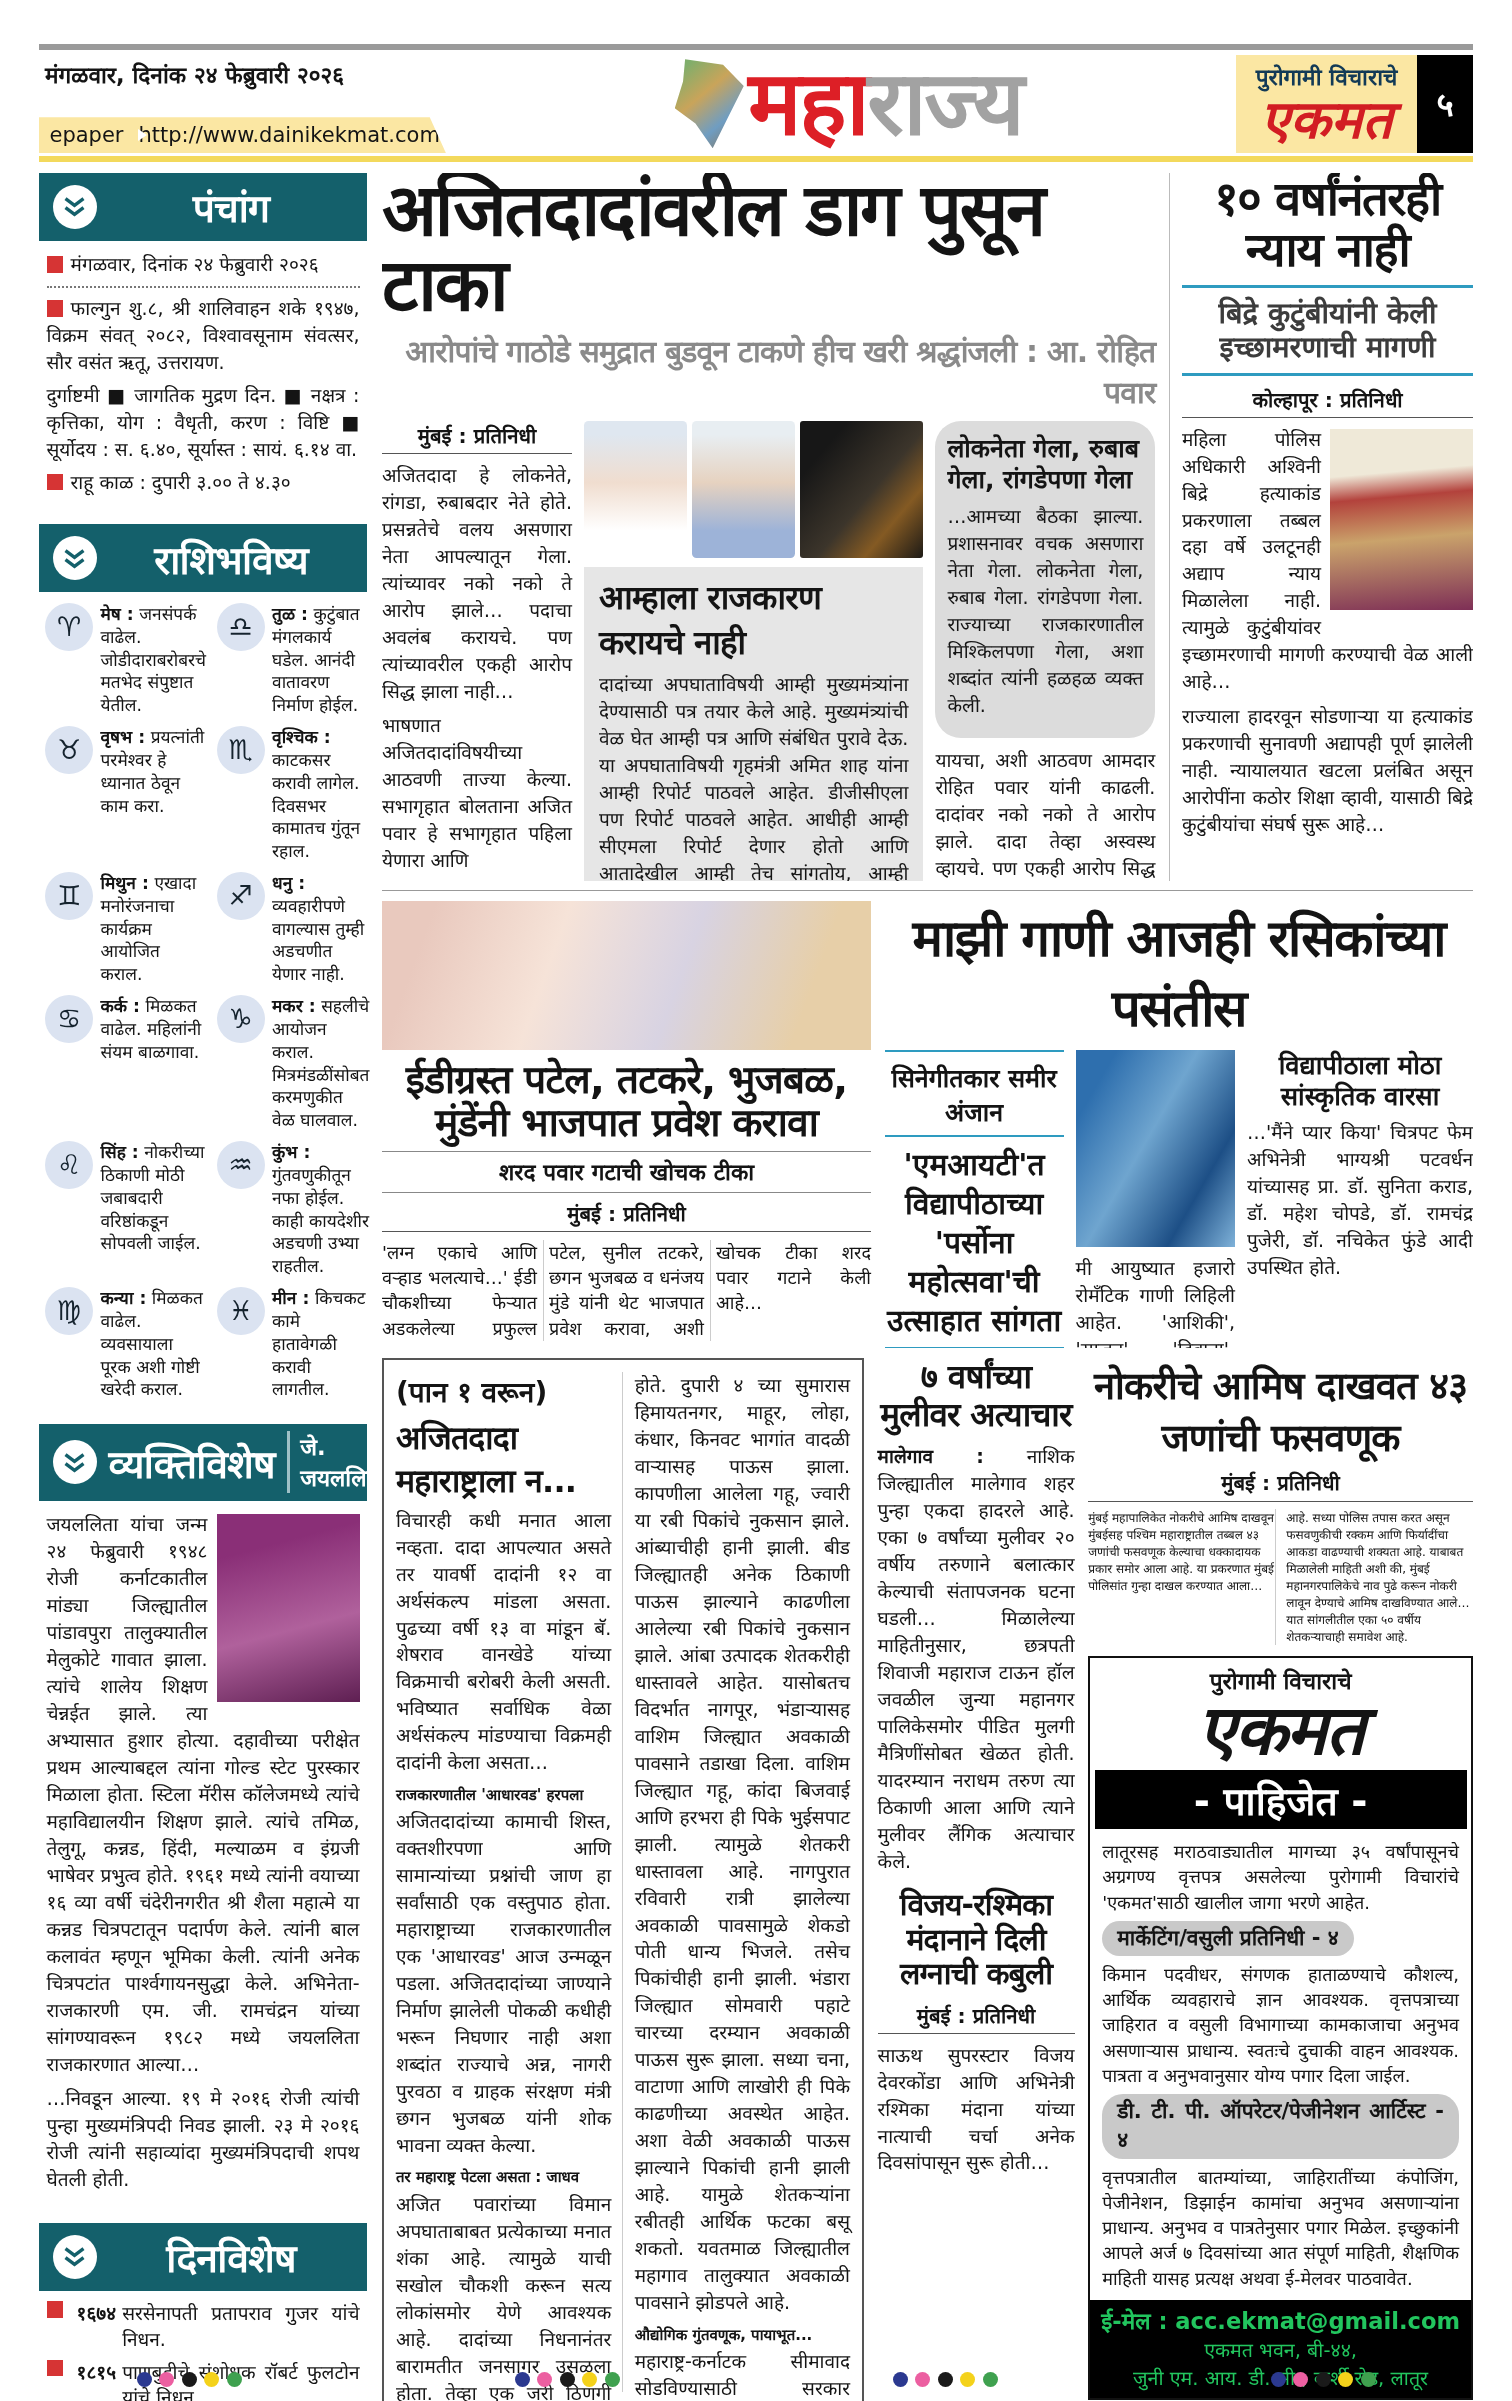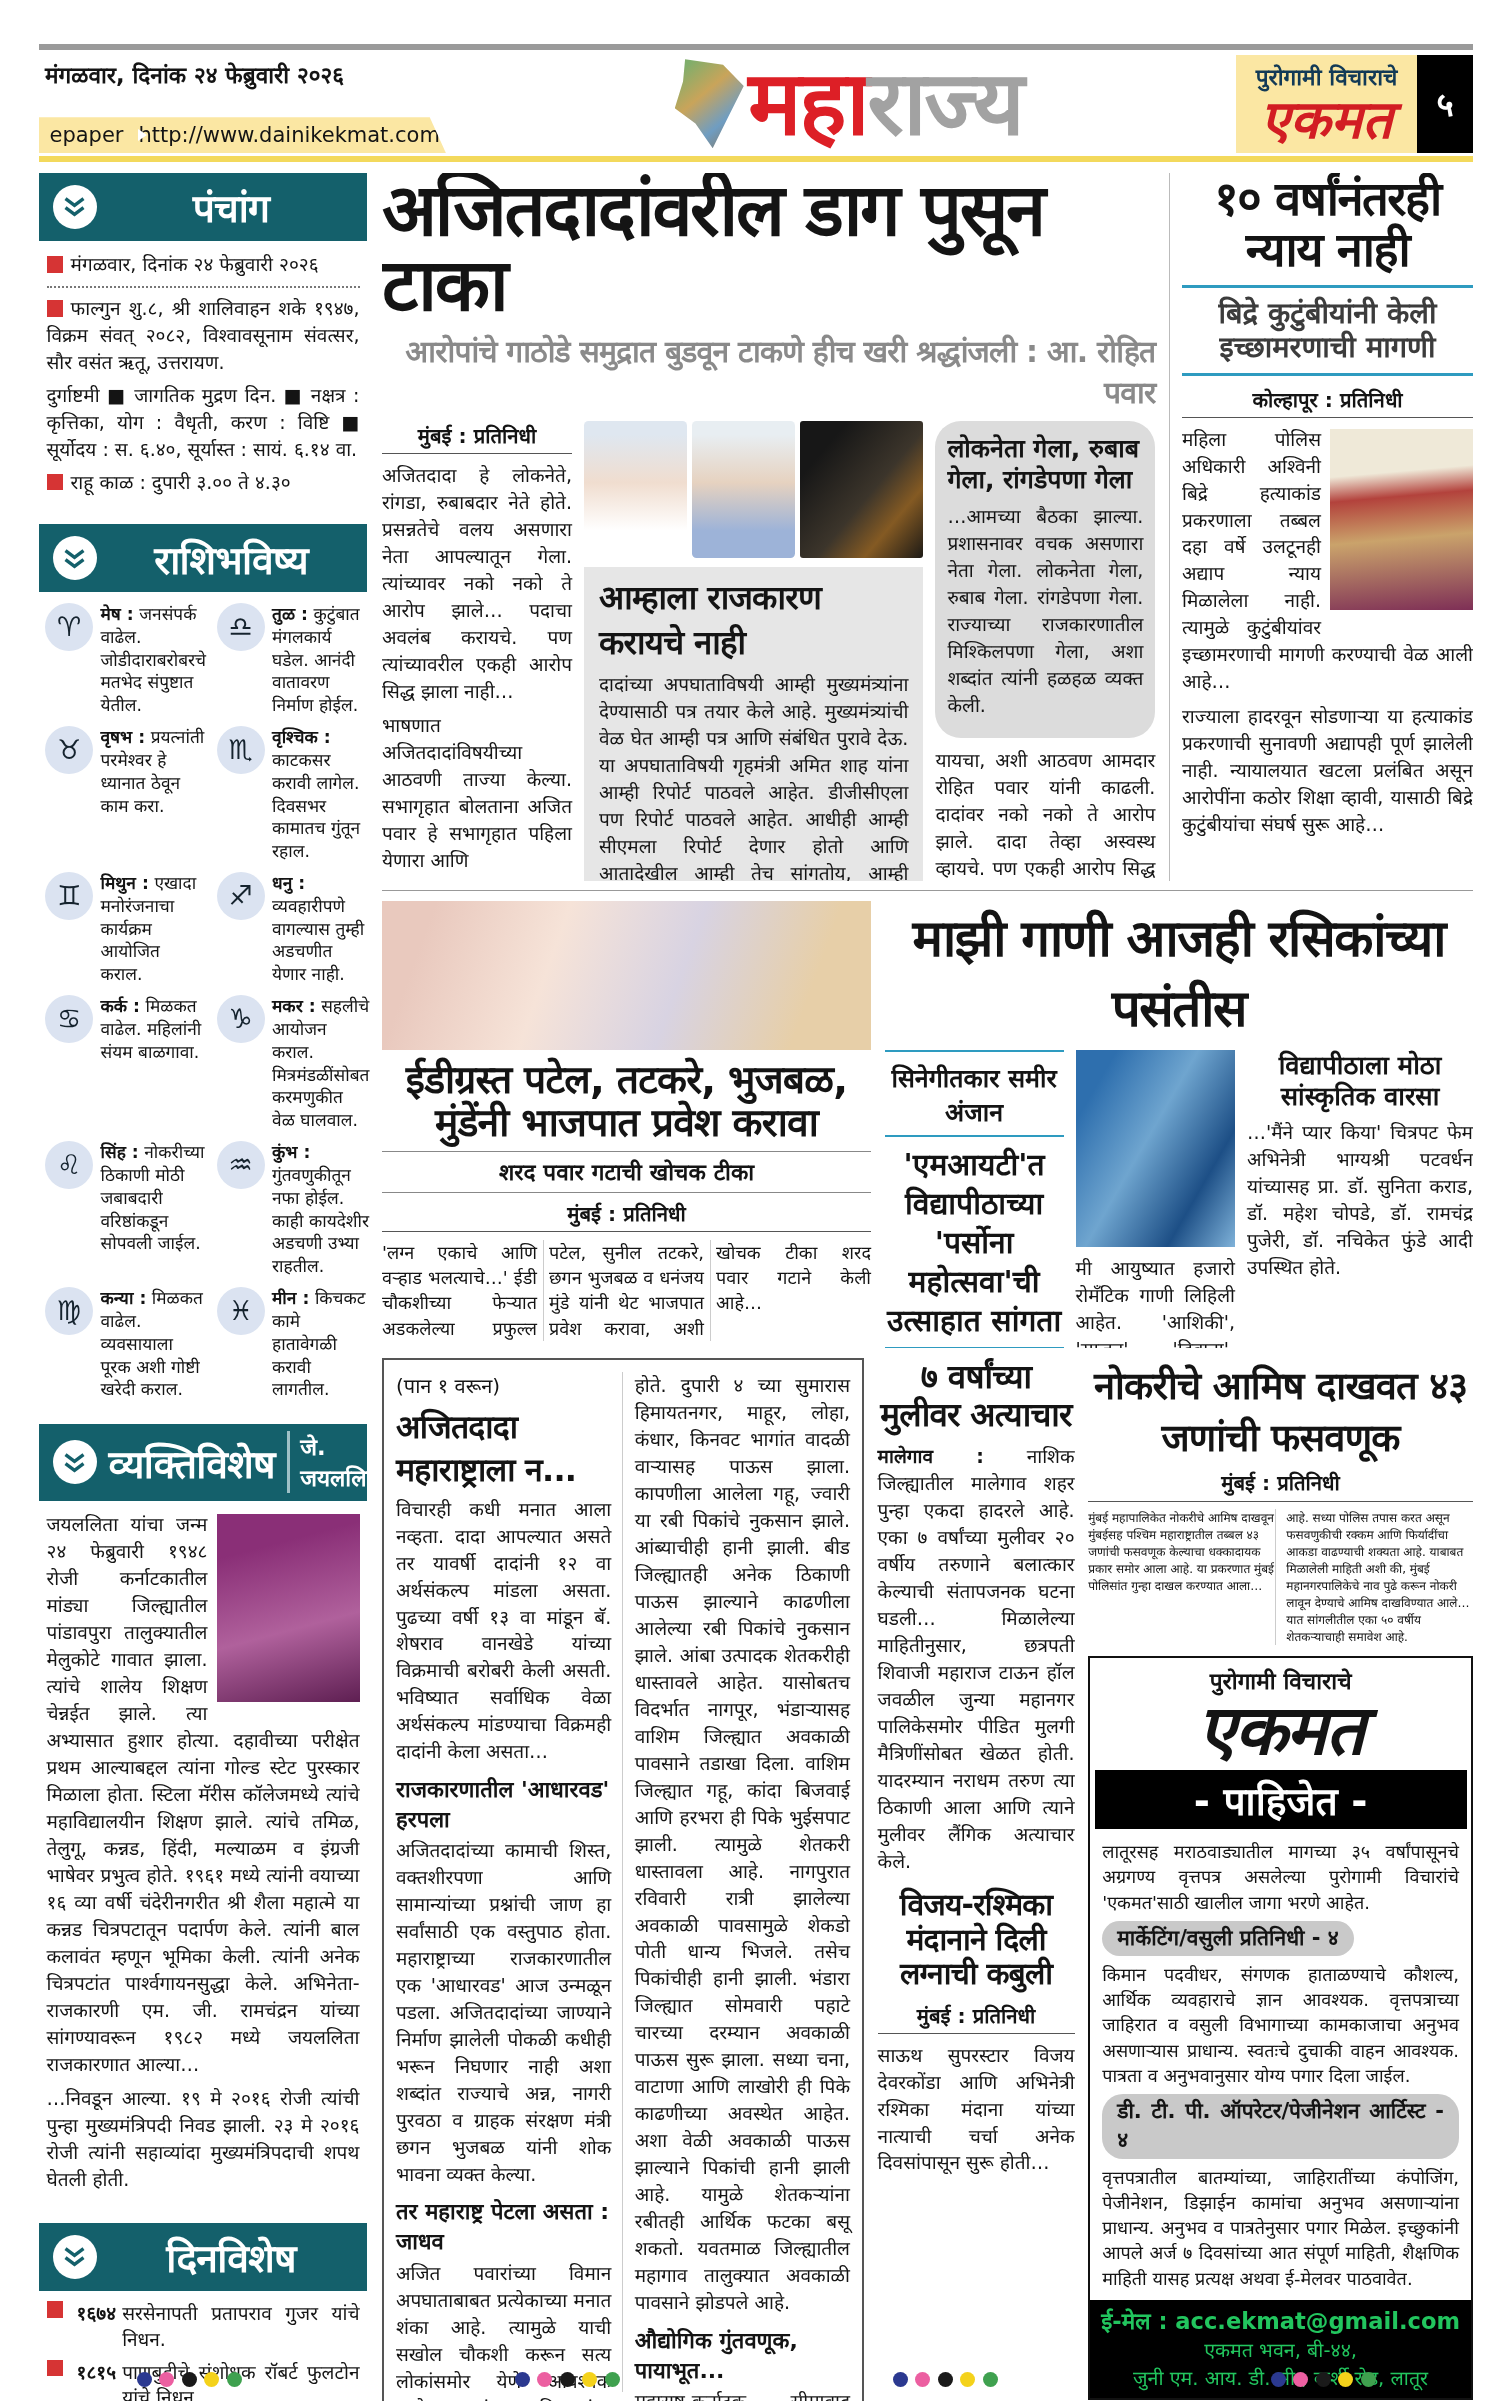--- a/index.html
+++ b/index.html
@@ -92,23 +92,23 @@
   .fm-kick .k2 { text-align:center; font-size:30px; font-weight:bold; padding:7.5px 1.5px; border-bottom:2.3px solid #2e9bc0; margin-bottom:6px; line-height:1.3; }
   .ph-award { flex:1; height:197px; background:linear-gradient(120deg,#2e6fae 15%,#6fa5cf 45%,#1d4f86 75%,#7fb2d9); margin-bottom:7.5px; }
   .fm-right { width:226px; flex:none; }
   .fm-right .t { font-size:25.6px; font-weight:900; line-height:1.2; margin-bottom:7.5px; text-align:center; }
 
   
   .bot-row { display:flex; gap:13.6px; margin-top:10.5px; height:1048px; overflow:hidden; }
   .contbox { width:482px; flex:none; border:2.3px solid #555; padding:12px; display:flex; gap:12px; }
   .contbox .c1, .contbox .c2 { flex:1; min-width:0; }
   .contbox .c1 { border-right:0.8px solid #ccc; padding-right:10.5px; }
-  .cont-kicker { font-weight:400; font-size:20px; margin-bottom:4.5px; }
+  .cont-kicker { font-weight:700; font-size:28px; margin-bottom:4.5px; }
   .contbox h3 { font-size:32px; font-weight:900; margin-bottom:6px; letter-spacing:-0.8px; }
-  .subhead { font-weight:900; font-size:22px; margin:7.5px 0 4.5px; }
+  .subhead { font-weight:900; font-size:15px; margin:7.5px 0 4.5px; }
   .bot-mid { width:197px; flex:none; }
   .bot-mid h3 { font-size:33px; font-weight:900; text-align:center; line-height:1.15; margin-bottom:9px; letter-spacing:-0.8px; }
   .bot-mid h3.v { margin-top:13.6px; font-size:30px; }
   .bot-right { flex:1; min-width:0; display:flex; flex-direction:column; gap:10.5px; }
   .fraud h3 { font-size:38px; font-weight:900; text-align:center; letter-spacing:-0.8px; margin-bottom:6px; }
   .fraud-cols { display:flex; gap:0; }
   .fraud-cols > div { flex:1; }
   .fraud-cols > div + div { border-left:0.8px solid #ccc; padding-left:10.5px; }
 
   

